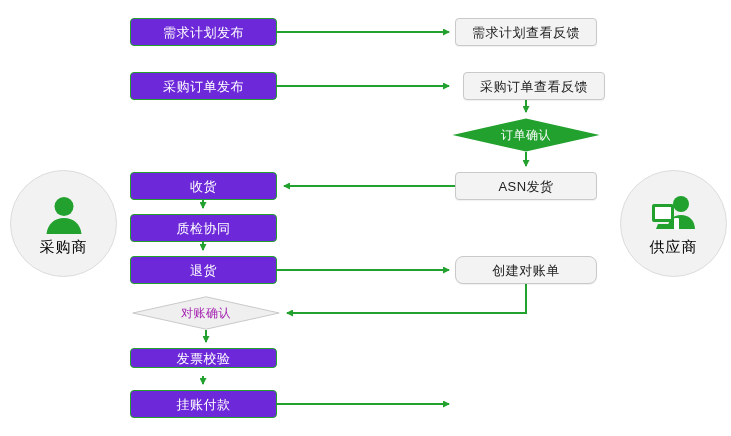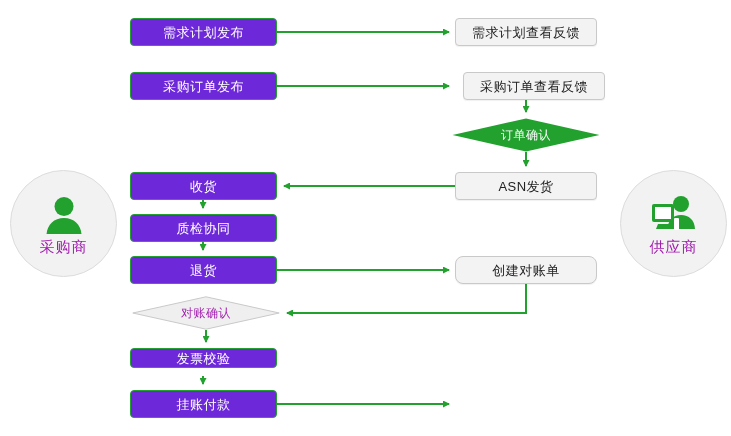--- a/index.html
+++ b/index.html
@@ -95,21 +95,21 @@
     justify-content: center;
   }
   .role .role-icon {
     width: 48px;
     height: 44px;
     display: block;
     margin-bottom: 1px;
   }
   .role .role-label {
     font-size: 15px;
-    color: #a21caf;
+    color: #000000;
     letter-spacing: 1px;
     line-height: 1;
   }
 </style>
 </head>
 <body>
 
 <div id="stage">
 
   <svg id="wires" viewBox="0 0 731 436" width="731" height="436">

